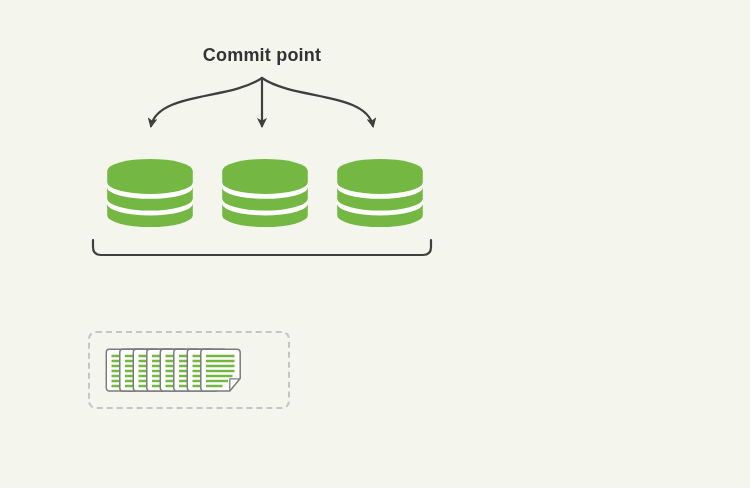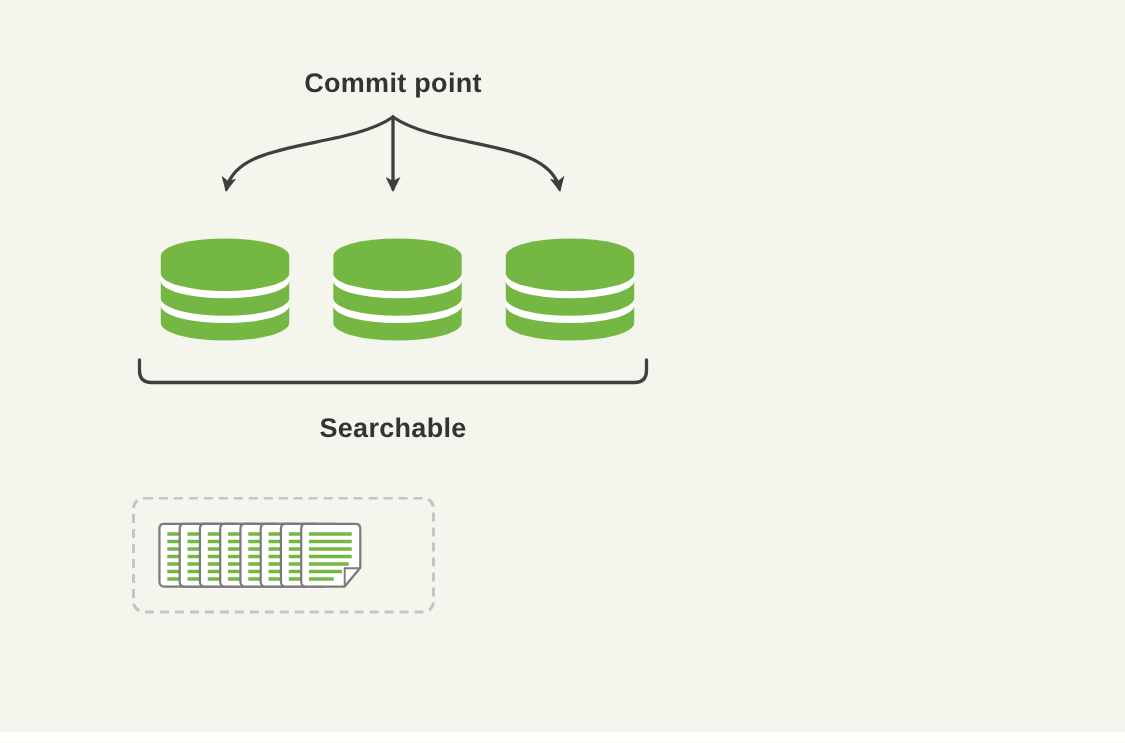--- a/index.html
+++ b/index.html
@@ -92,21 +92,20 @@
       </svg>
     <svg class="cyl" viewBox="0 0 96 74">
         <use href="#db-cylinder"></use>
       </svg>
   </div>
 
   <svg class="bracket" viewBox="0 0 342 20">
     <path d="M2,2 v7 q0,8 8,8 h322 q8,0 8,-8 v-7"></path>
   </svg>
 
-  <div class="label searchable">Searchable</div>
 
   <div class="buffer-box">
     <svg class="docs" viewBox="0 0 140 46">
       <use href="#buffer-page" x="0"></use>
       <use href="#buffer-page" x="13.5"></use>
       <use href="#buffer-page" x="27"></use>
       <use href="#buffer-page" x="40.5"></use>
       <use href="#buffer-page" x="54"></use>
       <use href="#buffer-page" x="67.5"></use>
       <use href="#buffer-page" x="81"></use>

